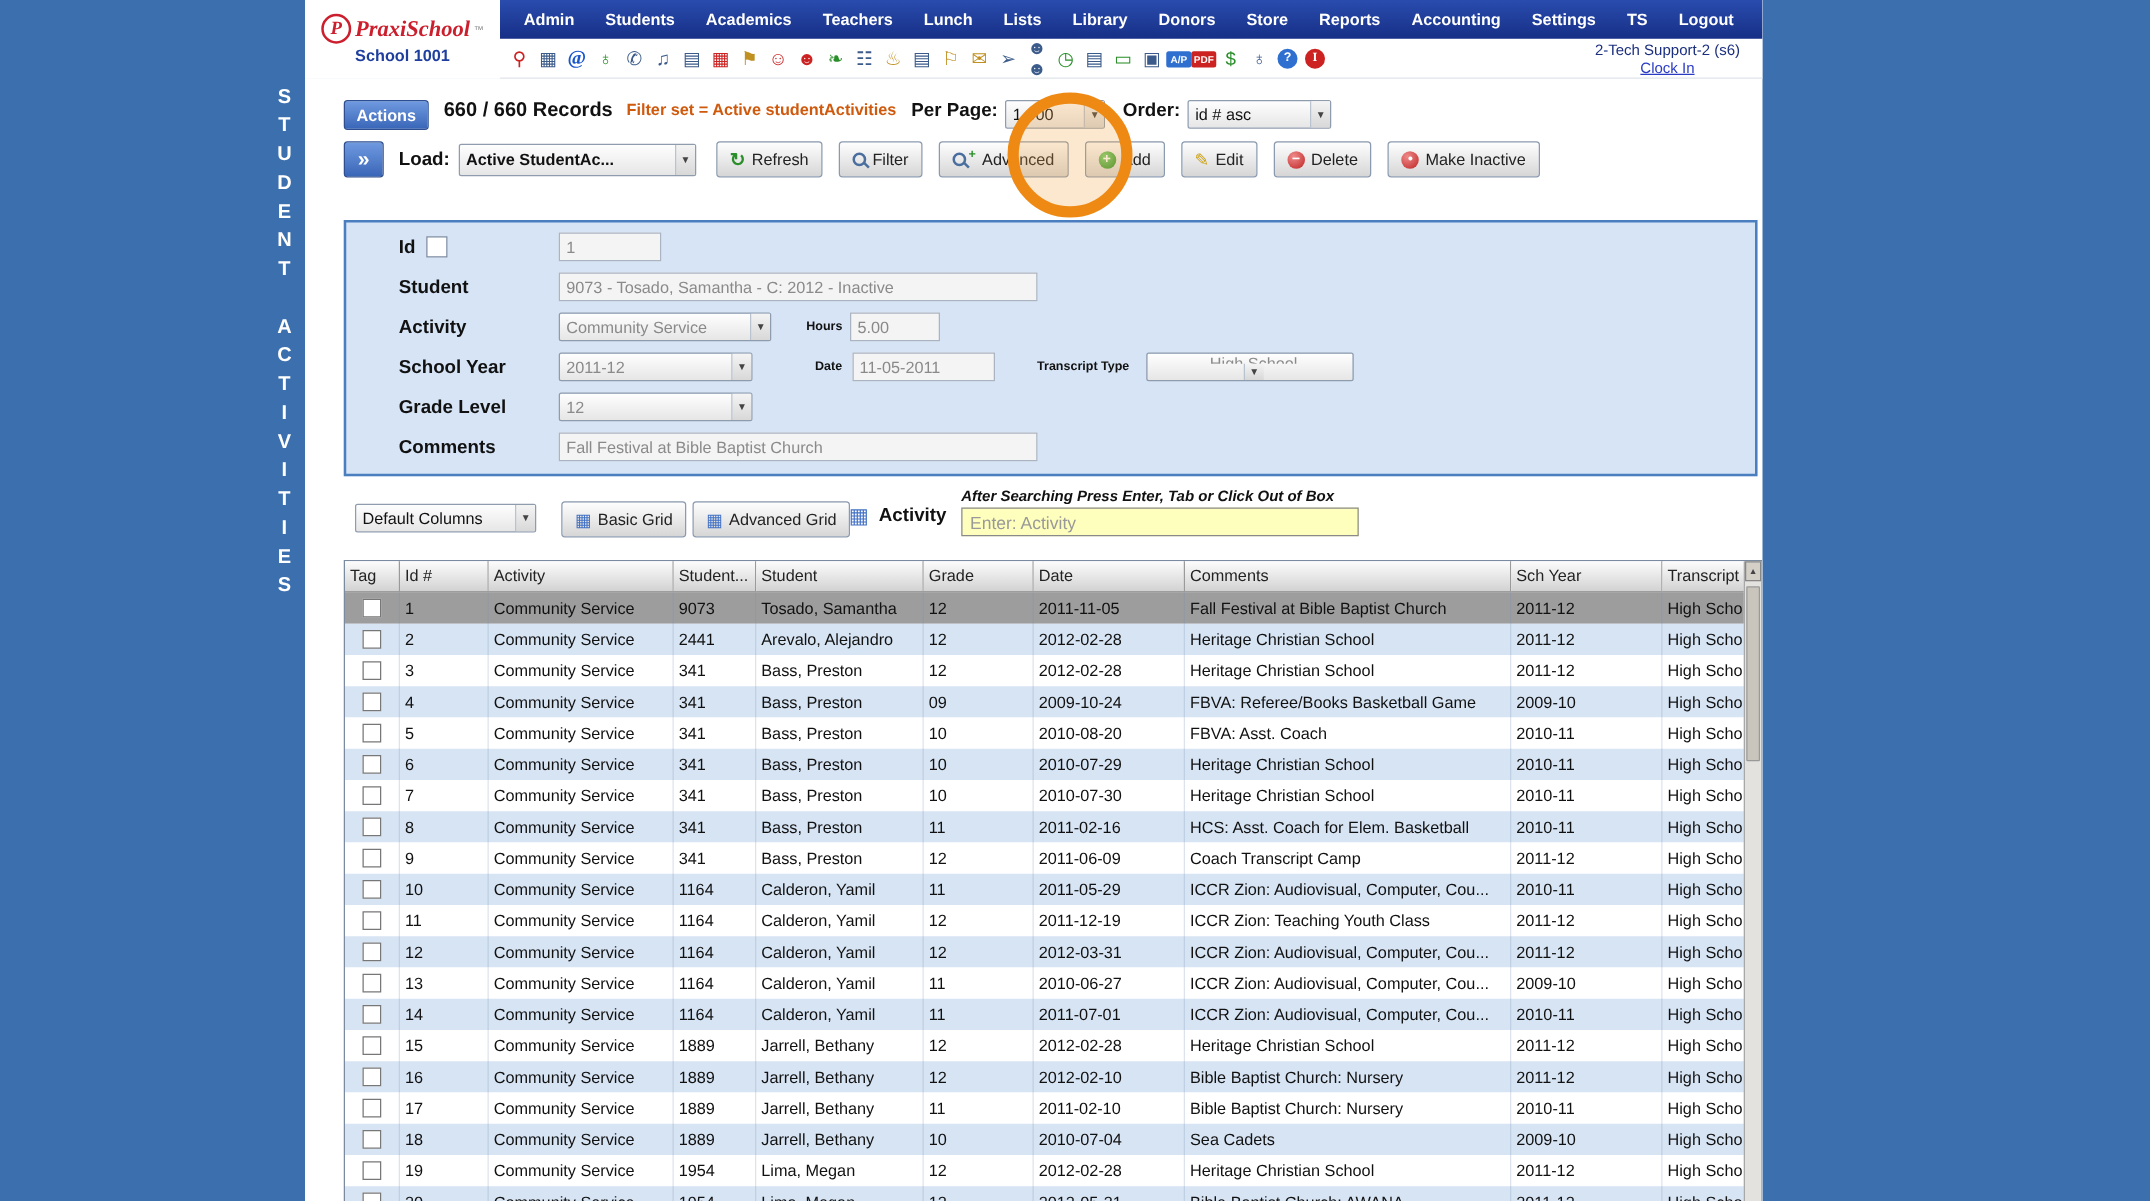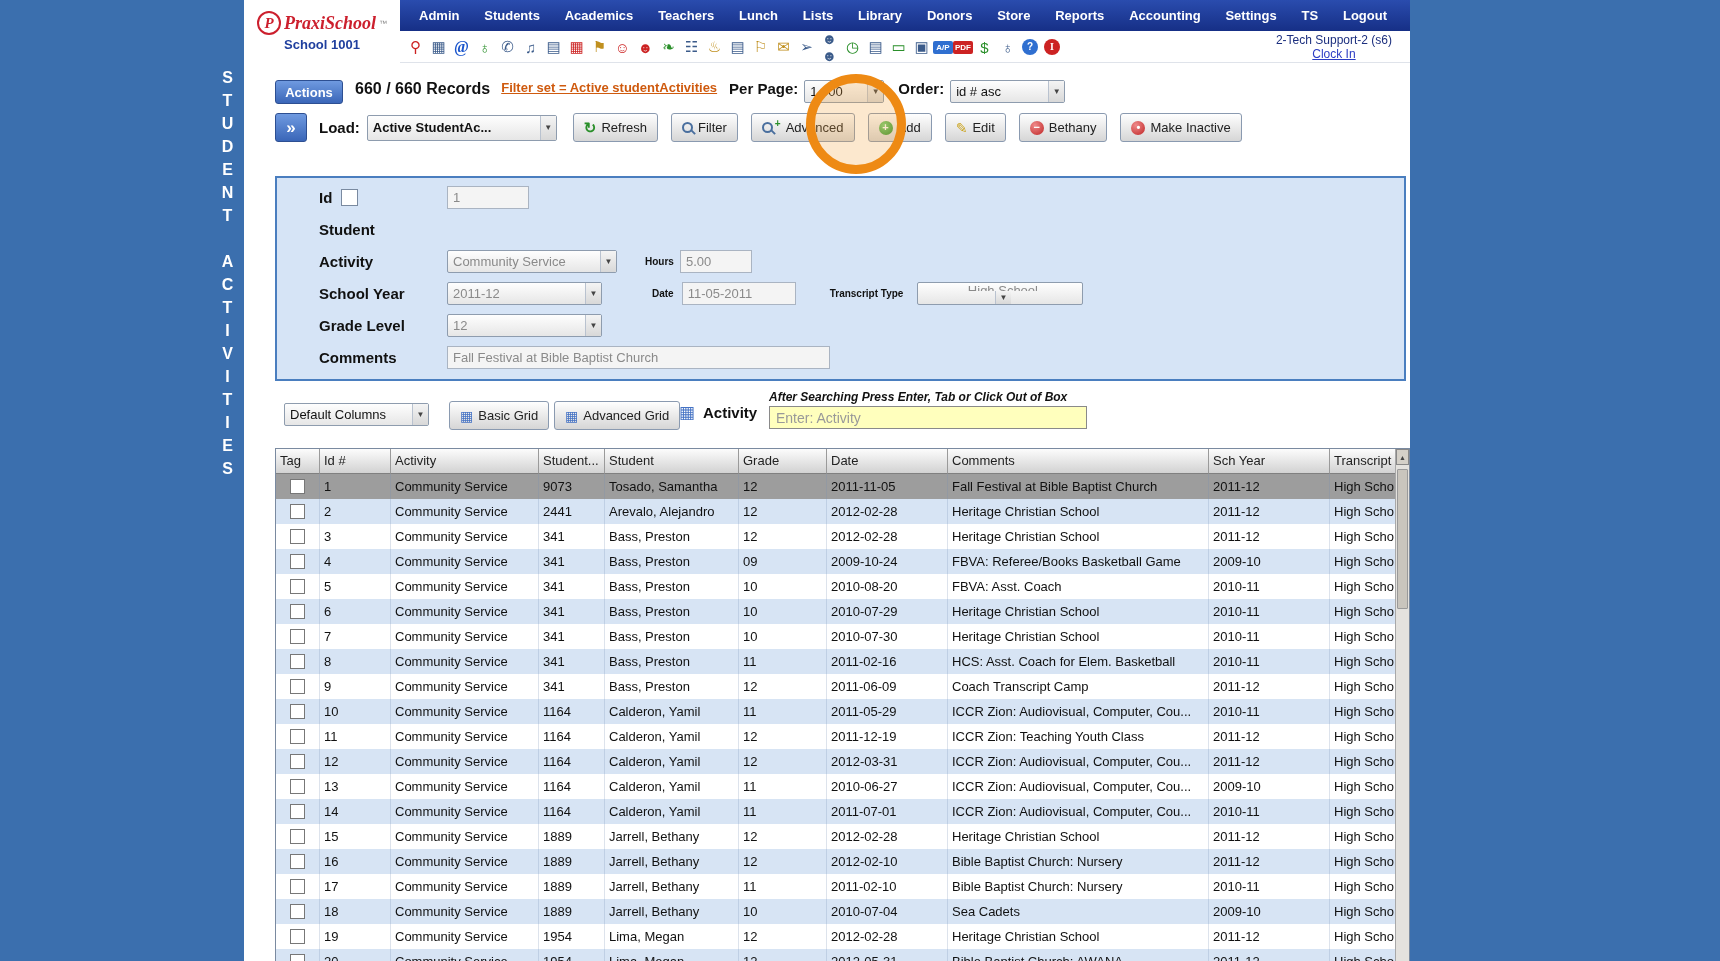--- a/index.html
+++ b/index.html
@@ -70,21 +70,21 @@
   
   .content { padding-left:31px; padding-right:4px; }
 
   .toolbar1 { margin-top:17px; height:24px; display:flex; }
   .btn-actions {
     width:68px; height:24px; border:1px solid #2d4f92; border-radius:3px;
     background:linear-gradient(#6f9ae0,#3a66b8); color:#fff; font-weight:bold; font-size:13px;
     display:flex; align-items:center; justify-content:center; cursor:pointer; margin-right:12px;
   }
   .records { font-size:16px; font-weight:bold; margin-right:11px; white-space:nowrap; }
-  .filterset { font-size:13px; font-weight:bold; color:#cf5a0e; margin-right:12px; white-space:nowrap;text-decoration:underline; }
+  .filterset { font-size:13px; font-weight:bold; color:#cf5a0e; margin-right:12px; white-space:nowrap; }
   .plabel { font-size:15px; font-weight:bold; margin-right:6px; white-space:nowrap; }
 
   .select {
     height:23px; border:1px solid #8e9cae; background:linear-gradient(#fefefe,#e6e6e6);
     display:inline-flex; align-items:center; justify-content:space-between;
     font-size:13px; padding-left:5px; cursor:pointer; border-radius:2px;
   }
   .sel-arrow {
     width:16px; height:100%; display:flex; align-items:center; justify-content:center;
     font-size:8px; color:#444; border-left:1px solid #b9c2cf; background:linear-gradient(#f4f4f4,#d8d8d8);
@@ -333,40 +333,41 @@
       <div class="tbtn">
         <span class="dot dot-green">+</span>
         <span>Add</span>
       </div>
       <div class="tbtn">
         <span class="ic-pencil">✎</span>
         <span>Edit</span>
       </div>
       <div class="tbtn">
         <span class="dot dot-red">−</span>
-        <span>Bethany</span>
+        <span>Delete</span>
       </div>
       <div class="tbtn">
         <span class="dot dot-red">•</span>
         <span>Make Inactive</span>
       </div>
     </div>
 
     <div class="fpanel">
       <div class="frow">
         <span class="flabel">
           <span>Id</span>
           <span class="fcheck"></span>
         </span>
         <input class="ginput in-id" readonly="" value="1" style="">
       </div>
       <div class="frow">
         <span class="flabel">
             <span>Student</span>
           </span>
+        <input class="ginput in-student" readonly="" value="9073 - Tosado, Samantha - C: 2012 - Inactive" style="">
       </div>
       <div class="frow">
         <span class="flabel">
             <span>Activity</span>
           </span>
         <div class="select gsel sel-activity">
           <span class="sel-text">Community Service</span>
           <span class="sel-arrow">▼</span>
         </div>
         <span class="inlabel ml-hours">Hours</span>

